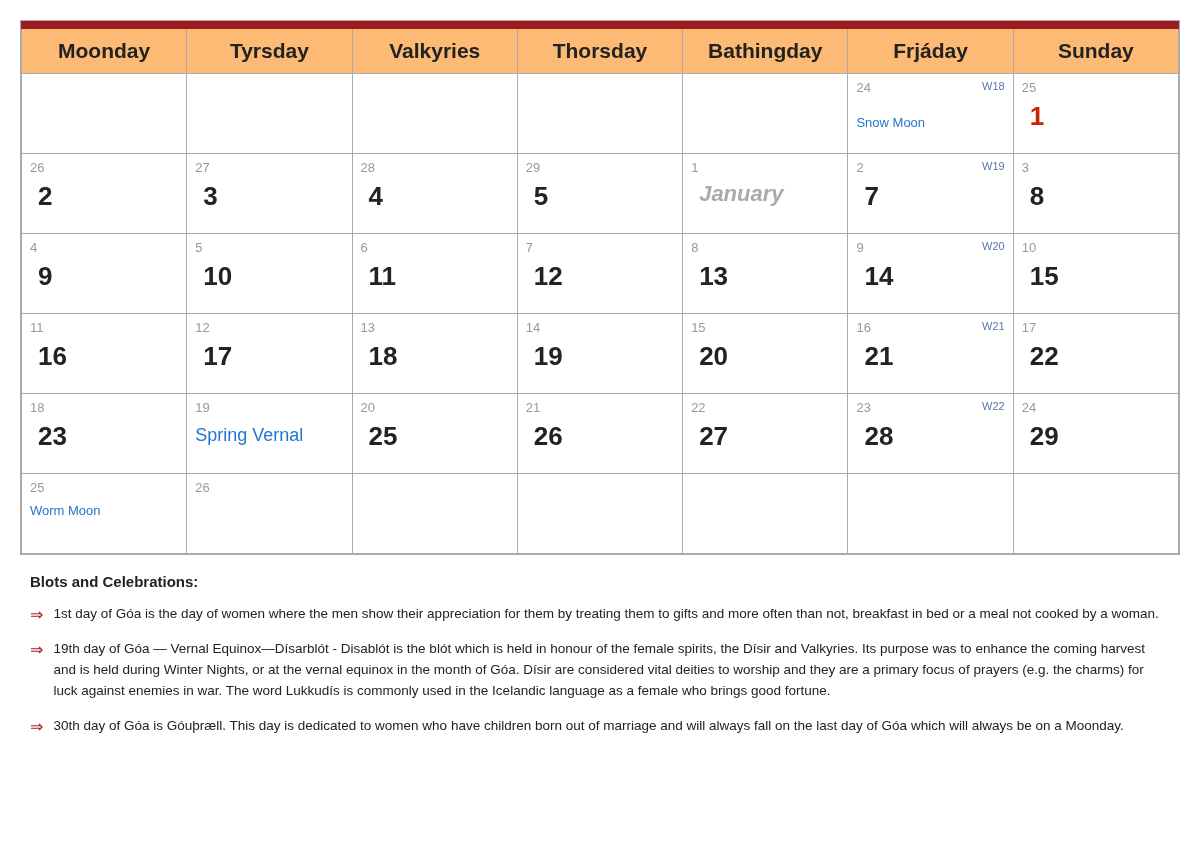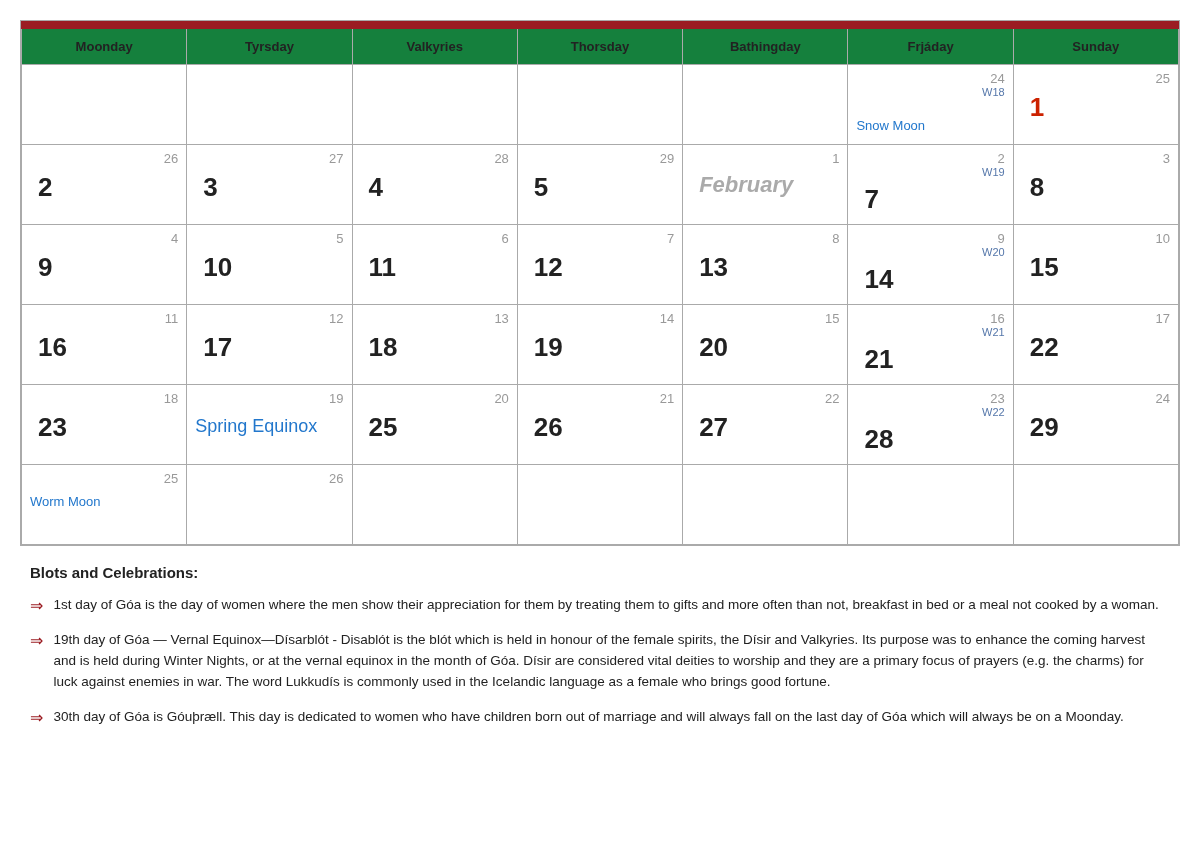--- a/index.html
+++ b/index.html
@@ -27,40 +27,39 @@
       display: grid;
       grid-template-columns: repeat(7, 1fr);
       border-left: 1.5px solid #aaa;
     }
 
     .day-header {
       border-right: 1.5px solid #aaa;
       border-bottom: 1.5px solid #aaa;
       padding: 10px 8px;
       font-weight: bold;
-      font-size: 13px;
+      font-size: 21px;
       text-align: center;
-      background: #15803d;
+      background: #fdba74;
     }
 
     .cal-cell {
       border-right: 1.5px solid #aaa;
       border-bottom: 1.5px solid #aaa;
       padding: 6px 8px;
       min-height: 80px;
       vertical-align: top;
       position: relative;
     }
 
     .cell-top {
       display: flex;
       justify-content: space-between;
-      align-items: flex-end;
+      align-items: flex-start;
       margin-bottom: 4px;
-      flex-direction: column;
     }
 
     .cell-prev-month {
       color: #999;
       font-size: 13px;
     }
 
     .cell-week {
       color: #5577aa;
       font-size: 11px;
@@ -180,21 +179,21 @@
       <div class="cal-cell">
         <div class="cell-top">
           <span class="cell-prev-month">29</span>
         </div>
         <span class="cell-day-num">5</span>
       </div>
       <div class="cal-cell">
         <div class="cell-top">
           <span class="cell-prev-month">1</span>
         </div>
-        <span class="cell-day-num march-label">February</span>
+        <span class="cell-day-num march-label">January</span>
       </div>
       <div class="cal-cell">
         <div class="cell-top">
           <span class="cell-prev-month">2</span>
           <span class="cell-week">W19</span>
         </div>
         <span class="cell-day-num">7</span>
       </div>
       <div class="cal-cell">
         <div class="cell-top">
@@ -291,21 +290,21 @@
       <div class="cal-cell">
         <div class="cell-top">
           <span class="cell-prev-month">18</span>
         </div>
         <span class="cell-day-num">23</span>
       </div>
       <div class="cal-cell">
         <div class="cell-top">
           <span class="cell-prev-month">19</span>
         </div>
-        <span class="event-label" style="font-size: 18px; margin-top: 10px;">Spring Equinox</span>
+        <span class="event-label" style="font-size: 18px; margin-top: 10px;">Spring Vernal</span>
       </div>
       <div class="cal-cell">
         <div class="cell-top">
           <span class="cell-prev-month">20</span>
         </div>
         <span class="cell-day-num">25</span>
       </div>
       <div class="cal-cell">
         <div class="cell-top">
           <span class="cell-prev-month">21</span>

